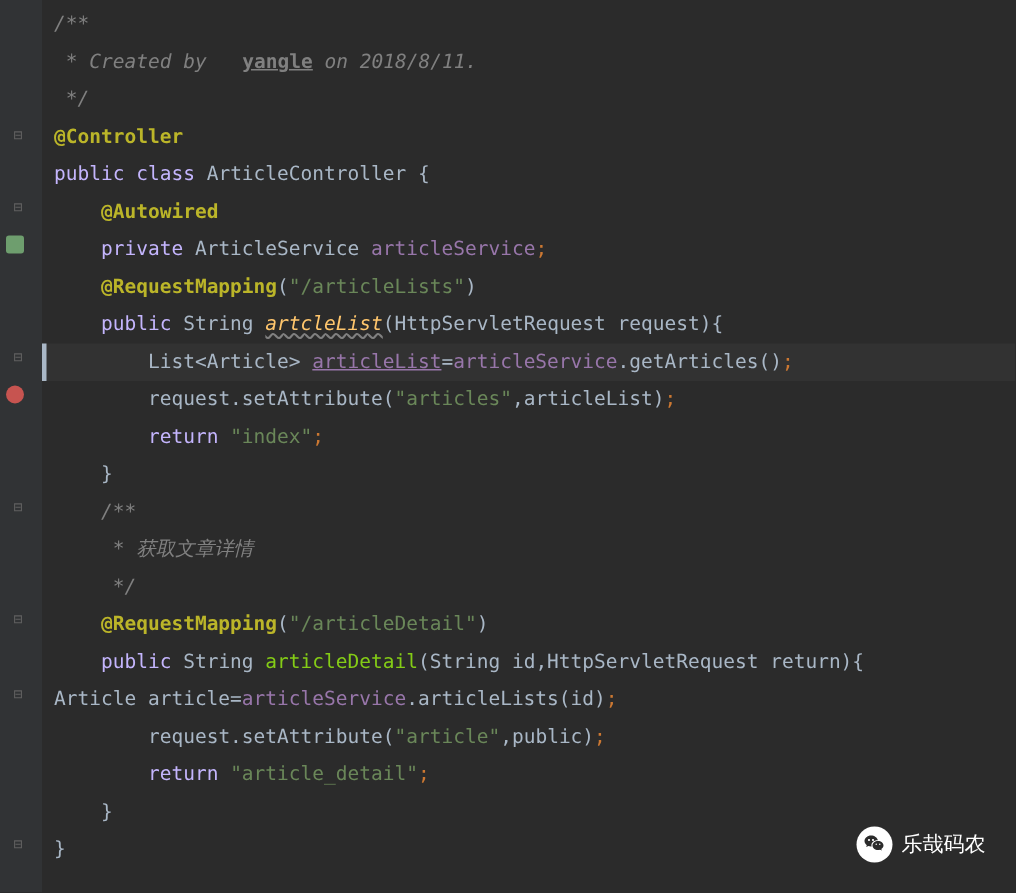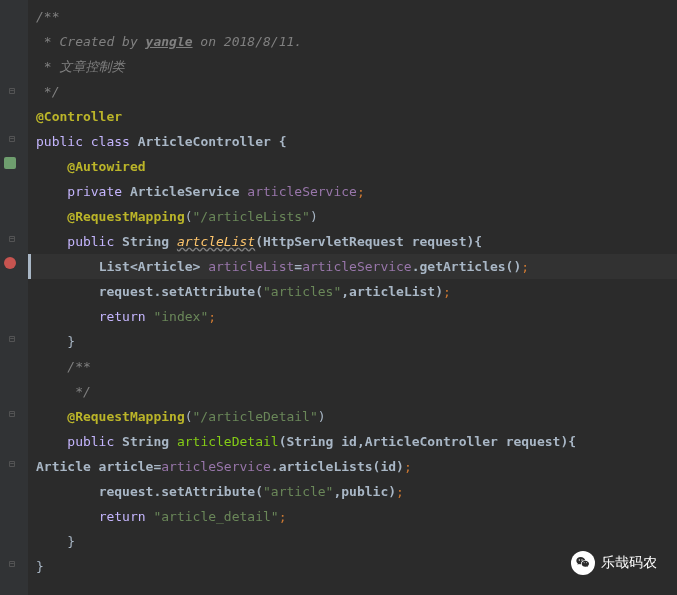--- a/index.html
+++ b/index.html
@@ -58,29 +58,29 @@
       padding-left: 8px;
       white-space: pre;
       height: 25px;
     }
     .line.highlighted {
       background: #323232;
       border-left: 3px solid #a9b7c6;
       padding-left: 5px;
     }
     .comment { color: #808080; font-style: italic; }
-    .comment-bold { color: #808080; font-style: italic; font-weight: bold; text-decoration: underline; }
+    .comment-bold { color: #808080; font-weight: bold; text-decoration: underline; margin-left: 16px; }
     .annotation { color: #bbb529; font-weight: bold; }
     .keyword { color: #c4b5fd; }
     .string { color: #6a8759; }
-    .identifier { color: #a9b7c6; font-weight: bold; }
+    .identifier { color: #a9b7c6; }
     .method-decl { color: #84cc16; }
     .method-decl-warn { color: #ffc66d; text-decoration: wavy underline #808080; font-style: italic; }
     .field { color: #9876aa; }
-    .field-link { color: #9876aa; }
+    .field-link { color: #9876aa; text-decoration: underline; }
     .semicolon { color: #cc7832; }
     .paren { color: #a9b7c6; }
     .brace { color: #a9b7c6; }
     .watermark {
       position: absolute;
       bottom: 20px;
       right: 20px;
       display: flex;
       align-items: center;
       gap: 6px;
@@ -128,36 +128,36 @@
     <div class="gutter-icon" style="top:455px">
         <span class="fold-icon">⊟</span>
       </div>
     <div class="gutter-icon" style="top:555px">
         <span class="fold-icon">⊟</span>
       </div>
   </div>
   <div class="code-area">
     <div class="line"><span class="comment">/**</span></div>
     <div class="line"><span class="comment"> * Created by </span><span class="comment-bold">yangle</span><span class="comment"> on 2018/8/11.</span></div>
-    <div class="line"><span class="comment"> * 文章控制类</span></div>
     <div class="line"><span class="comment"> */</span></div>
     <div class="line"><span class="annotation">@Controller</span></div>
     <div class="line"><span class="keyword">public</span><span class="keyword"> class</span><span class="identifier"> ArticleController {</span></div>
     <div class="line">    <span class="annotation">@Autowired</span></div>
     <div class="line">    <span class="keyword">private</span><span class="identifier"> ArticleService </span><span class="field">articleService</span><span class="semicolon">;</span></div>
     <div class="line">    <span class="annotation">@RequestMapping</span><span class="paren">(</span><span class="string">"/articleLists"</span><span class="paren">)</span></div>
     <div class="line">    <span class="keyword">public</span><span class="identifier"> String </span><span class="method-decl-warn">artcleList</span><span class="identifier">(HttpServletRequest request){</span></div>
     <div class="line highlighted">        <span class="identifier">List&lt;Article&gt; </span><span class="field-link">articleList</span><span class="identifier">=</span><span class="field">articleService</span><span class="identifier">.getArticles()</span><span class="semicolon">;</span></div>
     <div class="line">        <span class="identifier">request.setAttribute(</span><span class="string">"articles"</span><span class="identifier">,articleList)</span><span class="semicolon">;</span></div>
     <div class="line">        <span class="keyword">return </span><span class="string">"index"</span><span class="semicolon">;</span></div>
     <div class="line">    <span class="brace">}</span></div>
     <div class="line">    <span class="comment">/**</span></div>
+    <div class="line">    <span class="comment"> * 获取文章详情</span></div>
     <div class="line">    <span class="comment"> */</span></div>
     <div class="line">    <span class="annotation">@RequestMapping</span><span class="paren">(</span><span class="string">"/articleDetail"</span><span class="paren">)</span></div>
-    <div class="line">    <span class="keyword">public</span><span class="identifier"> String </span><span class="method-decl">articleDetail</span><span class="identifier">(String id,ArticleController request){</span></div>
+    <div class="line">    <span class="keyword">public</span><span class="identifier"> String </span><span class="method-decl">articleDetail</span><span class="identifier">(String id,HttpServletRequest return){</span></div>
     <div class="line"><span class="identifier">Article article=</span><span class="field">articleService</span><span class="identifier">.articleLists(id)</span><span class="semicolon">;</span></div>
     <div class="line">        <span class="identifier">request.setAttribute(</span><span class="string">"article"</span><span class="identifier">,public)</span><span class="semicolon">;</span></div>
     <div class="line">        <span class="keyword">return </span><span class="string">"article_detail"</span><span class="semicolon">;</span></div>
     <div class="line">    <span class="brace">}</span></div>
     <div class="line"><span class="brace">}</span></div>
   </div>
 </div>
 
 <div class="watermark">
   <div class="watermark-icon">

